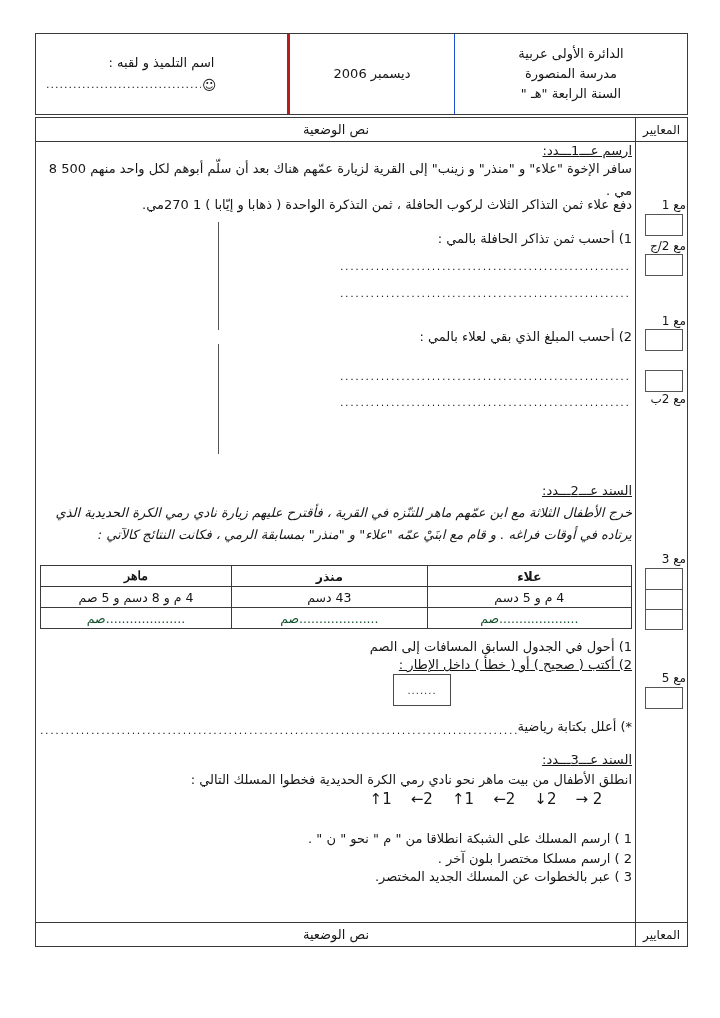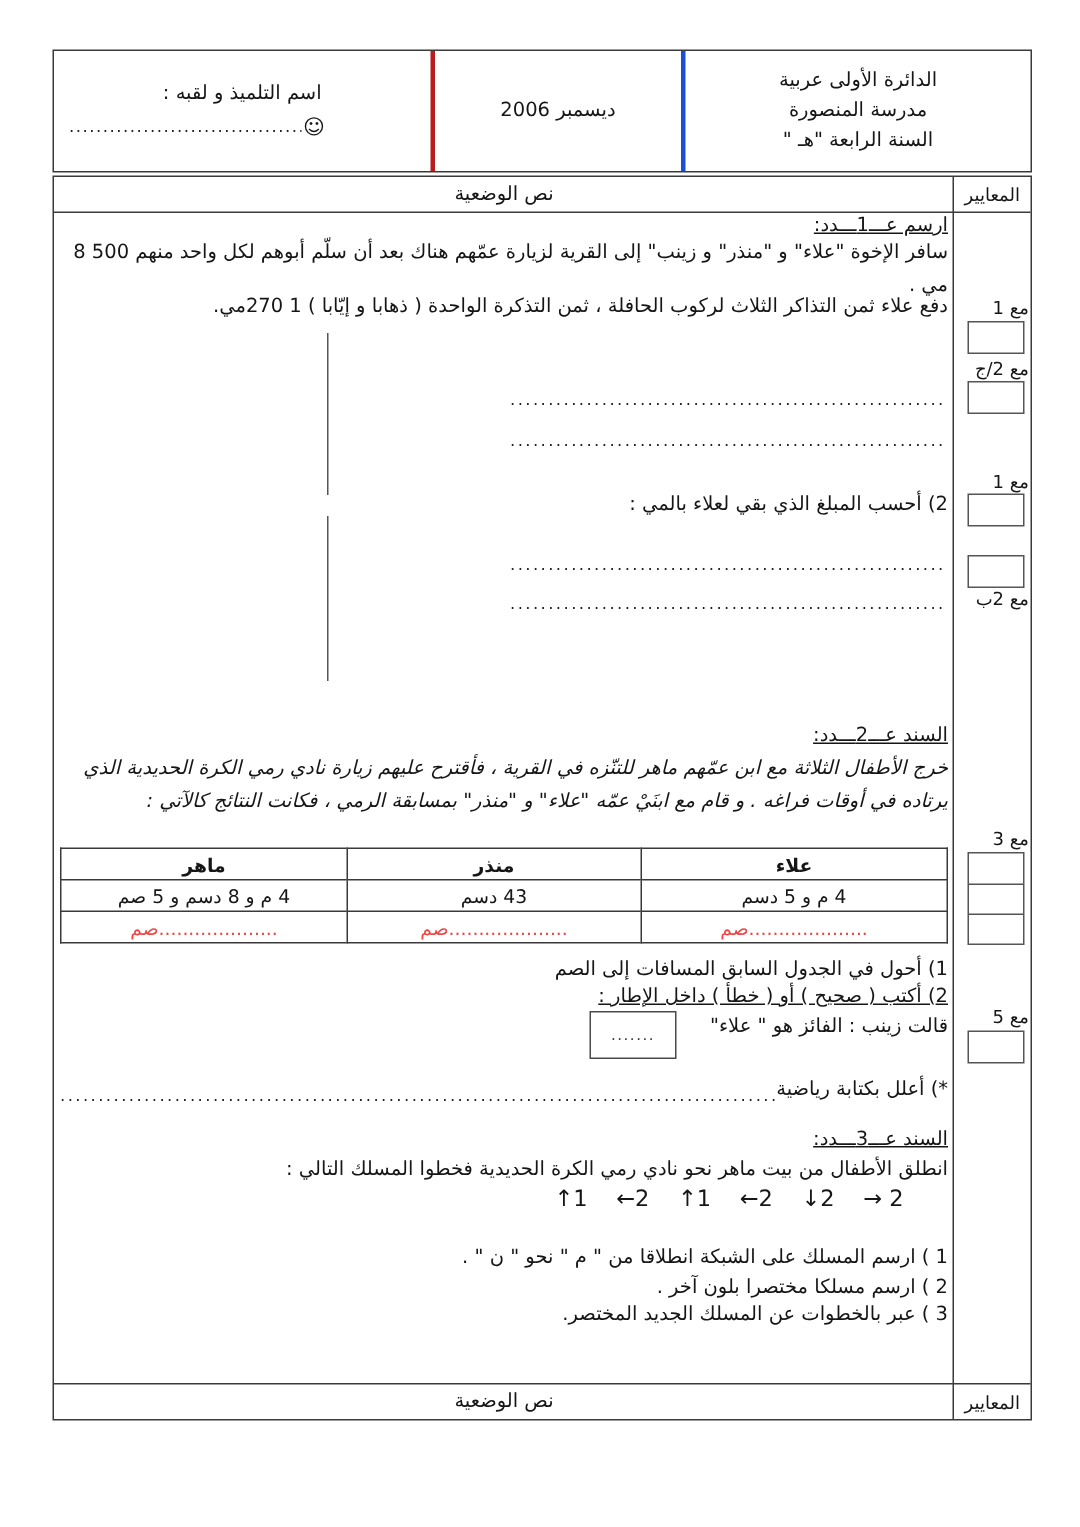--- a/index.html
+++ b/index.html
@@ -3,21 +3,21 @@
 <meta charset="utf-8">
 <style>
   html,body{margin:0;padding:0;background:#ffffff;}
   .page{position:relative;width:720px;height:1018px;background:#fff;overflow:hidden;
         font-family:"DejaVu Sans",sans-serif;color:#161616;direction:rtl;}
   
   .htable{position:absolute;left:35px;top:33px;width:651px;height:80px;
           border:1px solid #3a3a3a;display:flex;flex-direction:row;direction:rtl;}
   .hcell{box-sizing:border-box;display:flex;flex-direction:column;justify-content:center;
          align-items:center;font-size:13px;line-height:20px;}
-  .hcell-school{width:233px;border-left:3px solid #1d4ed8;}
+  .hcell-school{width:233px;border-left:1px solid #1d4ed8;}
   .hcell-date{width:167px;border-left:3px solid #b91c1c;}
   .hcell-name{flex:1;}
   .name-dots-row{display:flex;direction:ltr;align-items:center;margin-top:2px;width:92%;}
   .name-dots{width:155px;overflow:hidden;white-space:nowrap;font-size:11px;letter-spacing:1px;color:#222;}
   .smiley{font-size:14px;margin-left:1px;}
   
   .mtable{position:absolute;left:35px;top:117px;width:651px;height:828px;border:1px solid #3a3a3a;}
   .bar-top{position:absolute;left:0;right:0;top:0;height:23px;border-bottom:1px solid #3a3a3a;}
   .bar-bottom{position:absolute;left:0;right:0;bottom:0;height:23px;border-top:1px solid #3a3a3a;}
   .bar-center{position:absolute;left:0;right:51px;top:0;bottom:0;display:flex;
@@ -31,21 +31,21 @@
   .sec-title{text-decoration:underline;font-size:13px;}
   .dotline{position:absolute;overflow:hidden;white-space:nowrap;direction:ltr;text-align:left;
            font-size:11px;letter-spacing:1.6px;color:#222;height:14px;}
   .vline{position:absolute;width:1px;background:#555;}
   .num{unicode-bidi:embed;}
   
   .dtable{position:absolute;left:4px;top:447px;width:592px;border-collapse:collapse;direction:rtl;}
   .dtable td,.dtable th{border:1px solid #3a3a3a;height:20px;text-align:center;
         font-size:12.5px;padding:0 2px;font-weight:normal;}
   .dtable th{font-weight:bold;}
-  .convert-cell{letter-spacing:1px;font-size:11.5px;color:#ef4444;}
+  .convert-cell{letter-spacing:1px;font-size:11.5px;color:#14532d;}
   .frame-box{position:absolute;border:1px solid #4a4a4a;display:flex;align-items:center;
              justify-content:center;font-size:10px;letter-spacing:1px;color:#333;}
   .justify-row{position:absolute;left:4px;right:55px;display:flex;direction:rtl;align-items:flex-end;}
   .justify-dots{flex:1;overflow:hidden;white-space:nowrap;font-size:11px;letter-spacing:1.6px;
                 color:#222;direction:ltr;text-align:left;height:14px;}
   .path-line{position:absolute;direction:ltr;text-align:center;font-size:15px;white-space:pre;}
   
   .mlabel{position:absolute;right:1px;width:49px;text-align:right;font-size:12px;white-space:nowrap;}
   .mbox{position:absolute;left:609px;width:36px;height:20px;border:1px solid #555;background:#fff;}
   .mbox3{position:absolute;left:609px;width:36px;height:60px;border:1px solid #555;background:#fff;}
@@ -82,58 +82,58 @@
       <div class="bar-center">نص الوضعية</div>
       <div class="bar-right">المعايير</div>
     </div>
 
     <div class="t sec-title" style="top:22px;right:55px;">ارسم عـــ1ـــدد:</div>
 
     <div class="para" style="top:40px;right:55px;left:4px;"><span>سافر الإخوة "علاء" و "منذر" و زينب" إلى القرية لزيارة عمّهم هناك بعد أن سلّم أبوهم لكل واحد منهم</span> <span dir="ltr" class="num">8 500</span> <span>مي .</span></div>
 
     <div class="para" style="top:76px;right:55px;left:4px;"><span>دفع علاء ثمن التذاكر الثلاث لركوب الحافلة ، ثمن التذكرة الواحدة ( ذهابا و إيّابا )</span> <span dir="ltr" class="num">270 1</span><span>مي.</span></div>
 
+    <div class="t" style="top:110px;right:55px;">1) أحسب ثمن تذاكر الحافلة بالمي :</div>
 
     <div class="vline" style="left:182px;top:104px;height:108px;"></div>
     <div class="dotline" style="left:304px;top:142px;width:288px;">........................................................................................................................................................................</div>
     <div class="dotline" style="left:304px;top:169px;width:288px;">........................................................................................................................................................................</div>
 
     <div class="t" style="top:208px;right:55px;">2) أحسب المبلغ الذي بقي لعلاء بالمي :</div>
 
     <div class="vline" style="left:182px;top:226px;height:110px;"></div>
     <div class="dotline" style="left:304px;top:252px;width:288px;">........................................................................................................................................................................</div>
     <div class="dotline" style="left:304px;top:278px;width:288px;">........................................................................................................................................................................</div>
 
     <div class="t sec-title" style="top:362px;right:55px;">السند عـــ2ـــدد:</div>
 
     <div class="para" style="top:384px;right:55px;left:4px;font-style:italic;">خرج الأطفال الثلاثة مع ابن عمّهم ماهر للتنّزه في القرية ، فأقترح عليهم زيارة نادي رمي الكرة الحديدية الذي يرتاده في أوقات فراغه . و قام مع ابنَيْ عمّه "علاء" و "منذر" بمسابقة الرمي ، فكانت النتائج كالآتي :</div>
 
     <table class="dtable">
       <tbody>
           <tr>
         <th style="width:204px;">علاء</th>
         <th style="width:195px;">منذر</th>
-        <th style="width:190px;">ماهر</th>
+        <th style="width:190px;font-family:Liberation Serif, serif;">ماهر</th>
       </tr>
       <tr>
         <td>4 م و 5 دسم</td>
         <td>43 دسم</td>
         <td>4 م و 8 دسم و 5 صم</td>
       </tr>
       <tr>
         <td class="convert-cell">....................صم</td>
         <td class="convert-cell">....................صم</td>
         <td class="convert-cell">....................صم</td>
       </tr>
     </tbody>
       </table>
 
     <div class="t" style="top:518px;right:55px;">1) أحول في الجدول السابق المسافات إلى الصم</div>
     <div class="t" style="top:536px;right:55px;text-decoration:underline;">2) أكتب ( صحيح ) أو ( خطأ ) داخل الإطار :</div>
-    <div class="t" style="top:556px;right:55px;">قالت زينب : الفائز هو " علاء"</div>
 
     <div class="frame-box" style="left:357px;top:556px;width:56px;height:30px;">.......</div>
 
     <div class="justify-row" style="top:598px;">
       <span class="t" style="position:static;">*) أعلل بكتابة رياضية</span>
       <span class="justify-dots">........................................................................................................................................................................</span>
     </div>
 
     <div class="t sec-title" style="top:631px;right:55px;">السند عـــ3ـــدد:</div>
     <div class="t" style="top:651px;right:55px;">انطلق الأطفال من بيت ماهر نحو نادي رمي الكرة الحديدية فخطوا المسلك التالي :</div>

